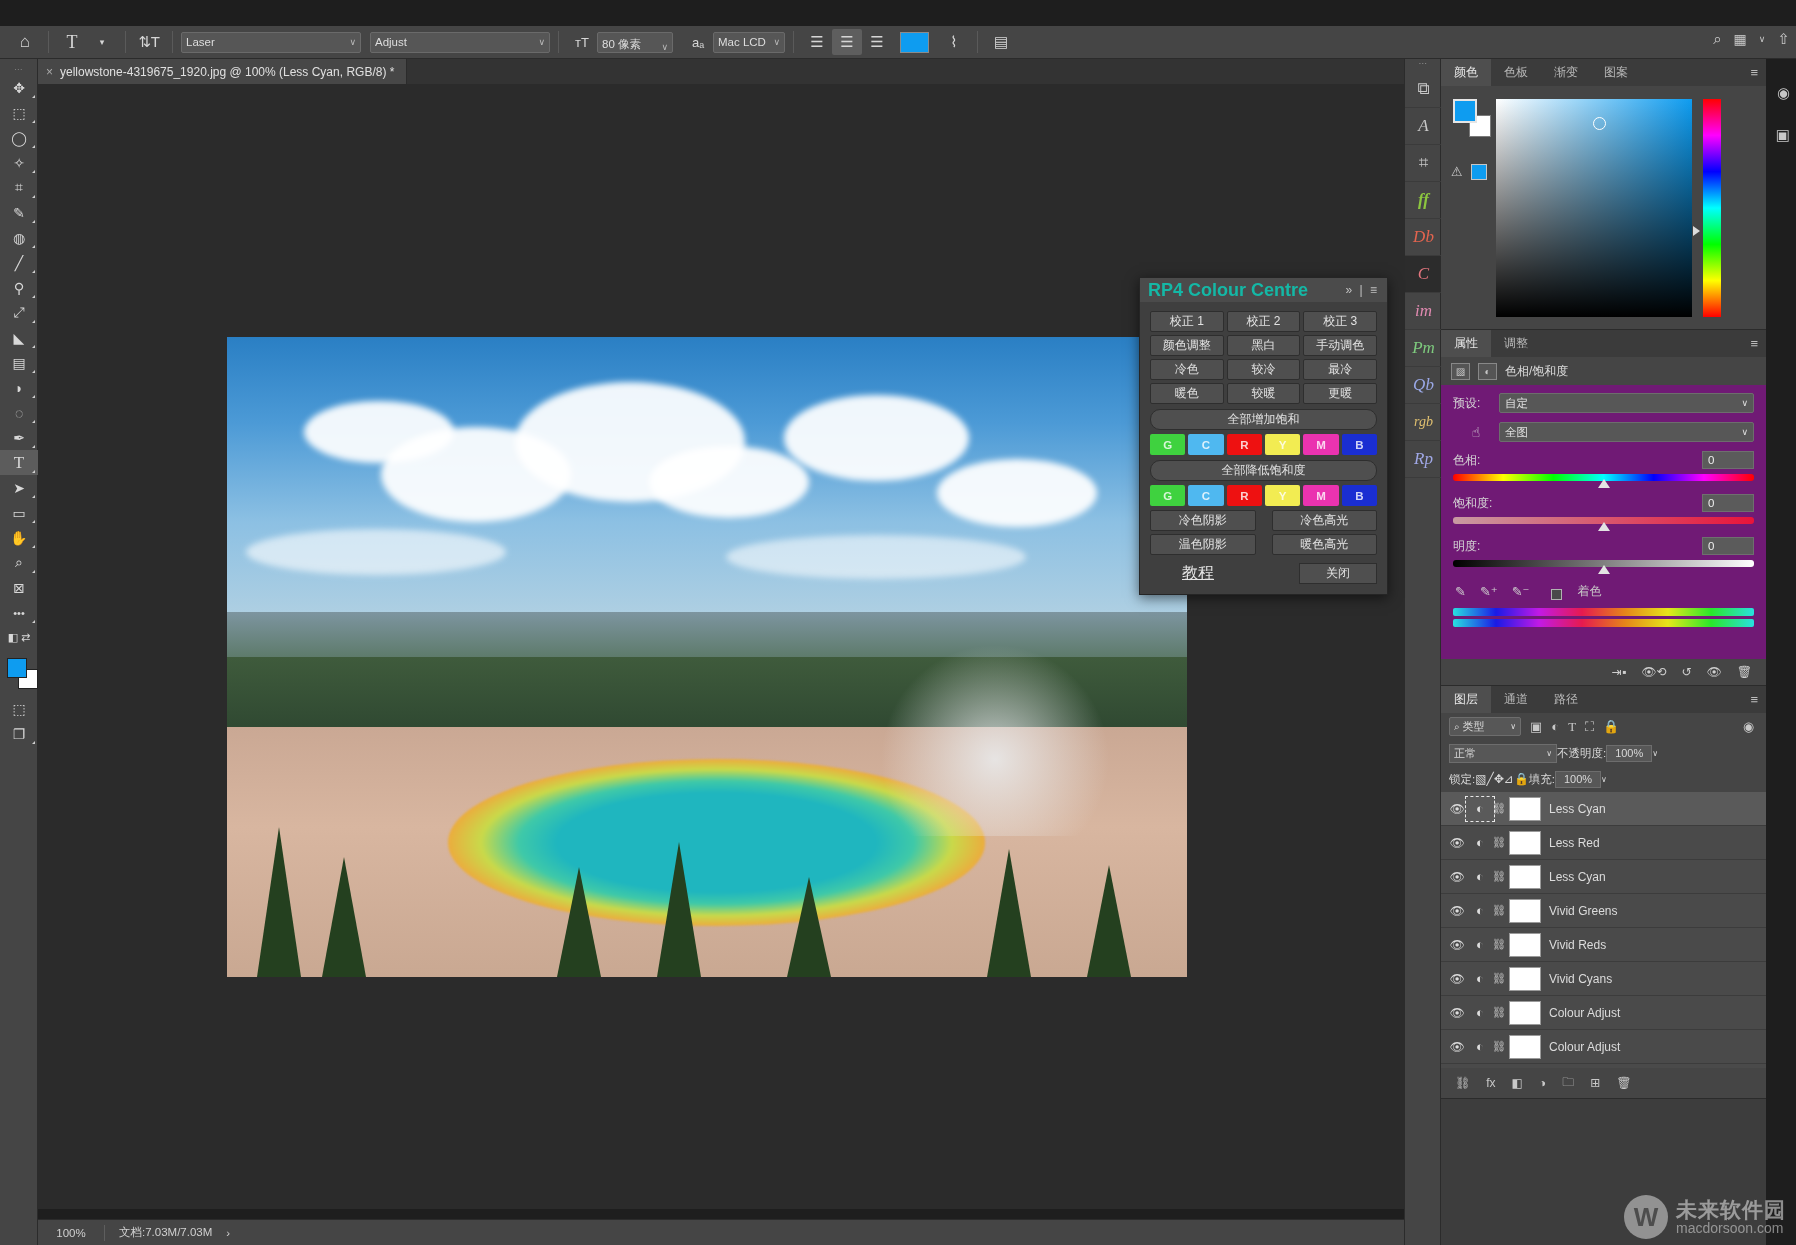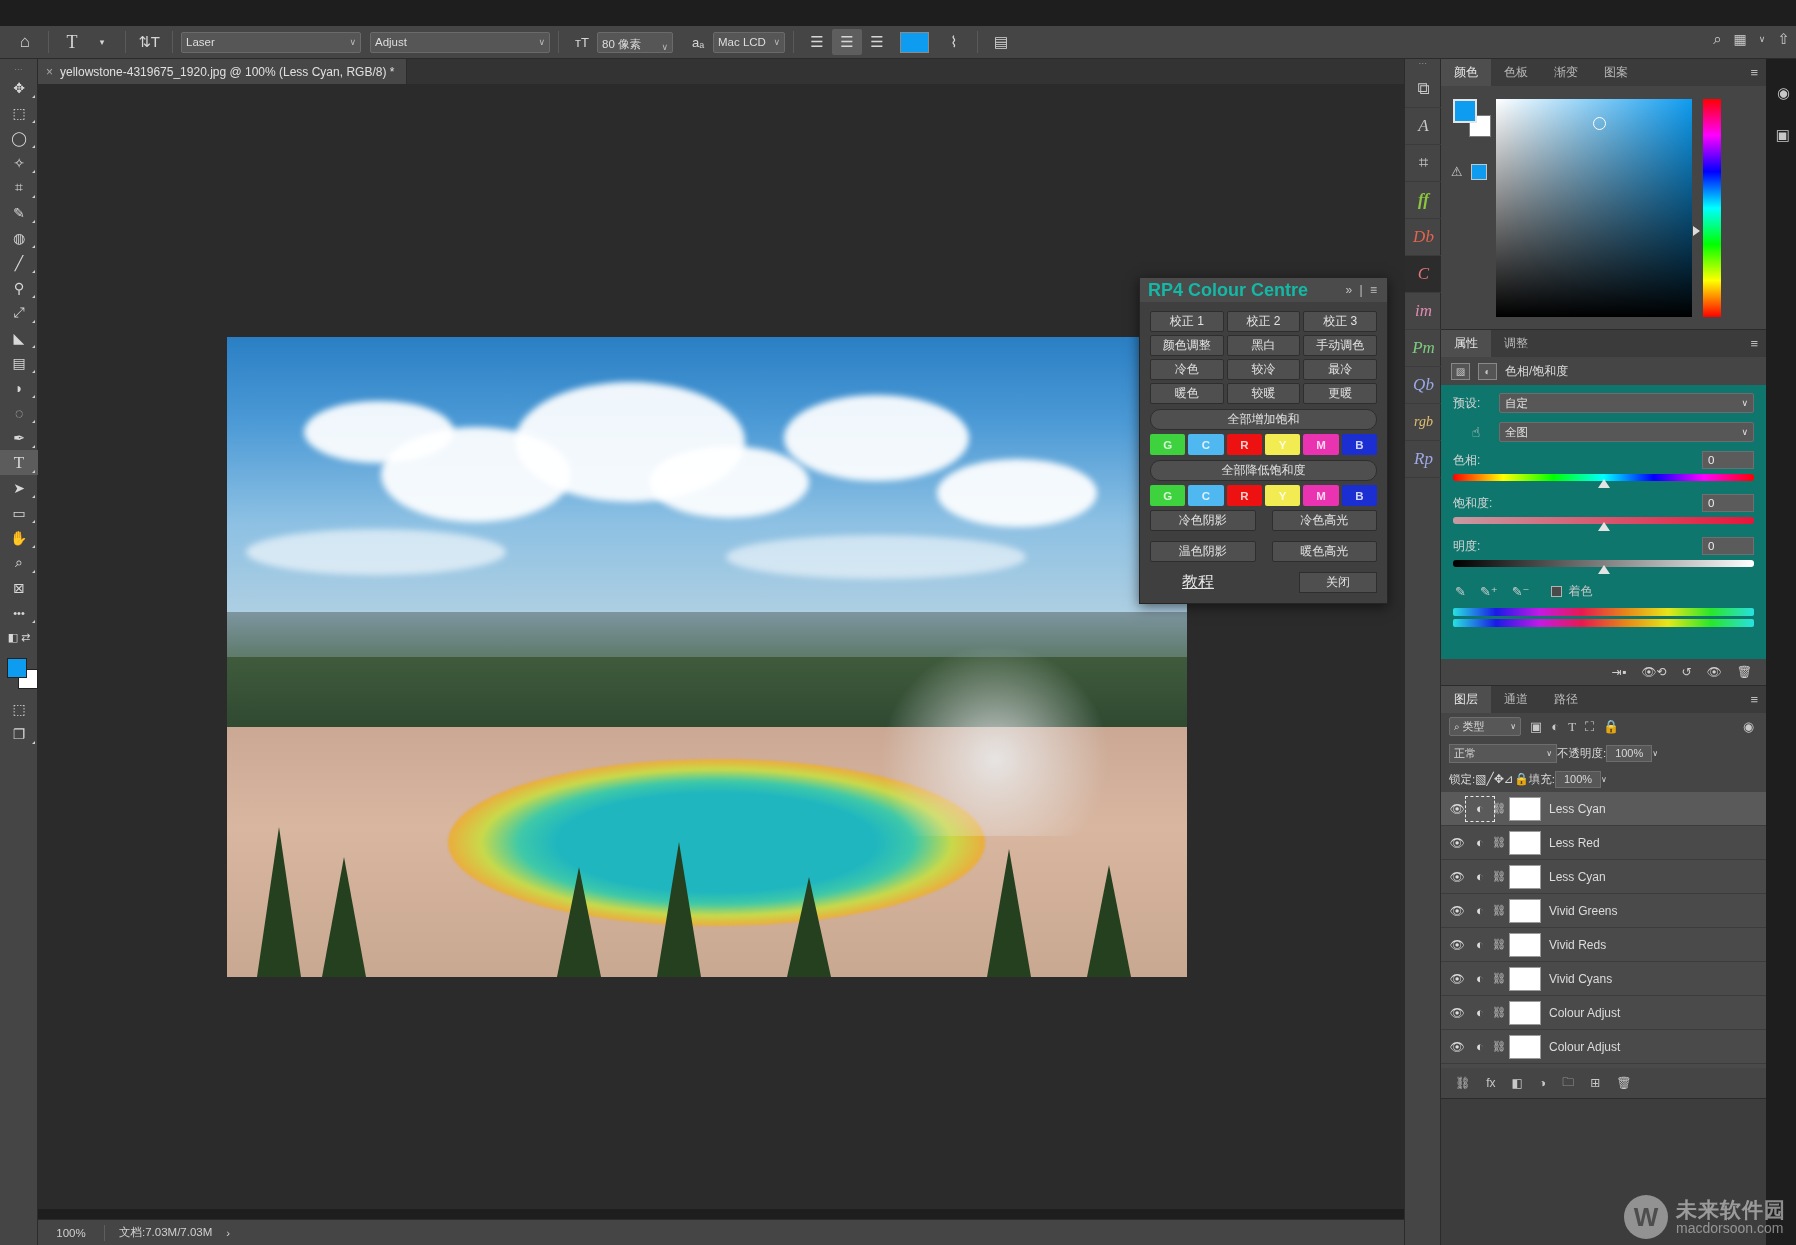--- a/index.html
+++ b/index.html
@@ -114,21 +114,21 @@
   .huebar{ position:absolute; left:262px; top:13px; width:18px; height:218px;
     background:linear-gradient(to bottom,#f00,#f0f,#00f,#0ff,#0f0,#ff0,#f00); }
   .huearrow{ position:absolute; left:252px; top:140px; width:0;height:0;
     border-top:5px solid transparent; border-bottom:5px solid transparent; border-left:7px solid #dcdcdc; }
 
   
   .prop-head{ height:28px; display:flex; align-items:center; gap:8px; padding:0 10px; background:#454545; }
   .pico{ width:19px; height:17px; background:#555; border:1px solid #888; display:flex;
     align-items:center; justify-content:center; font-size:10px; }
   .prop-title{ font-size:12px; color:#dcdcdc; }
-  .prop-body{ background:#0f766e; padding:8px 12px 10px 12px; position:relative; }
+  .prop-body{ background:#701a75; padding:8px 12px 10px 12px; position:relative; }
   .prow{ display:flex; align-items:center; margin-bottom:9px; }
   .plabel{ font-size:12px; color:#d5d5d5; width:46px; }
   .pselect{ flex:1; height:20px; background:#575757; border:1px solid #6d6d6d; border-radius:2px;
     display:flex; align-items:center; justify-content:space-between; padding:0 5px;
     font-size:11.5px; color:#e0e0e0; }
   .sld-row{ margin-bottom:2px; display:flex; align-items:center; justify-content:space-between; }
   .sld-lab{ font-size:12px; color:#d5d5d5; }
   .sld-val{ width:52px; height:18px; background:#5b5b5b; border:1px solid #6f6f6f;
     font-size:11.5px; color:#eee; display:flex; align-items:center; padding-left:5px; }
   .track{ position:relative; height:16px; margin-bottom:7px; }
@@ -175,21 +175,21 @@
 
   
   .rp4{ position:absolute; left:1139px; top:277px; width:249px; background:#3f3f3f;
     border:1px solid #252525; box-shadow:0 3px 12px rgba(0,0,0,.55); }
   .rp4-title{ height:24px; background:#4b4b4b; display:flex; align-items:center;
     justify-content:space-between; padding:0 8px; }
   .rp4-title .t{ font-size:18px; color:#14b8a6;font-weight:bold; }
   .rp4-title .r{ font-size:12px; color:#c0c0c0; letter-spacing:2px; }
   .rp4-body{ padding:9px 10px 10px 10px; background:#3f3f3f; }
   .rp4-grid3{ display:grid; grid-template-columns:1fr 1fr 1fr; gap:3px; margin-bottom:3px; }
-  .rp4-grid2{ display:grid; grid-template-columns:1fr 1fr; gap:16px; margin-bottom:10px; }
+  .rp4-grid2{ display:grid; grid-template-columns:1fr 1fr; gap:16px; margin-bottom:3px; }
   .rp4-btn{ height:21px; background:#4f4f4f; border:1px solid #2e2e2e; border-radius:2px;
     display:flex; align-items:center; justify-content:center; font-size:12px; color:#e2e2e2; }
   .rp4-wide{ height:21px; background:#4f4f4f; border:1px solid #2e2e2e; border-radius:10px;
     display:flex; align-items:center; justify-content:center; font-size:12px; color:#e2e2e2;
     margin:5px 0 4px 0; }
   .rp4-cols{ display:grid; grid-template-columns:repeat(6,1fr); gap:3px; margin-bottom:4px; }
   .rp4-col{ height:21px; border-radius:2px; display:flex; align-items:center;
     justify-content:center; font-size:11.5px; color:rgba(255,255,255,.8); font-weight:bold; }
   .rp4-foot{ display:flex; align-items:center; justify-content:space-between; margin-top:8px; }
   .rp4-tut{ font-size:16px; color:#e6e6e6; text-decoration:underline; padding-left:32px; }
@@ -421,21 +421,21 @@
         </div>
         <div class="track">
           <div class="bar lgt"></div>
           <div class="knob"></div>
         </div>
 
         <div class="droprow">
           <span class="drop-ic">✎</span>
           <span class="drop-ic">✎⁺</span>
           <span class="drop-ic">✎⁻</span>
-          <span style="display:flex;align-items:center;gap:6px;margin-left:8px;">
+          <span style="display:flex;align-items:flex-end;gap:15px;margin-left:8px;">
             <span class="chk"></span>
             <span style="font-size:12px;">着色</span>
           </span>
         </div>
         <div class="rainbow"></div>
         <div class="rainbow"></div>
         <div style="height:22px;"></div>
       </div>
       <div class="propfoot">
         <span>⇥▪</span>

